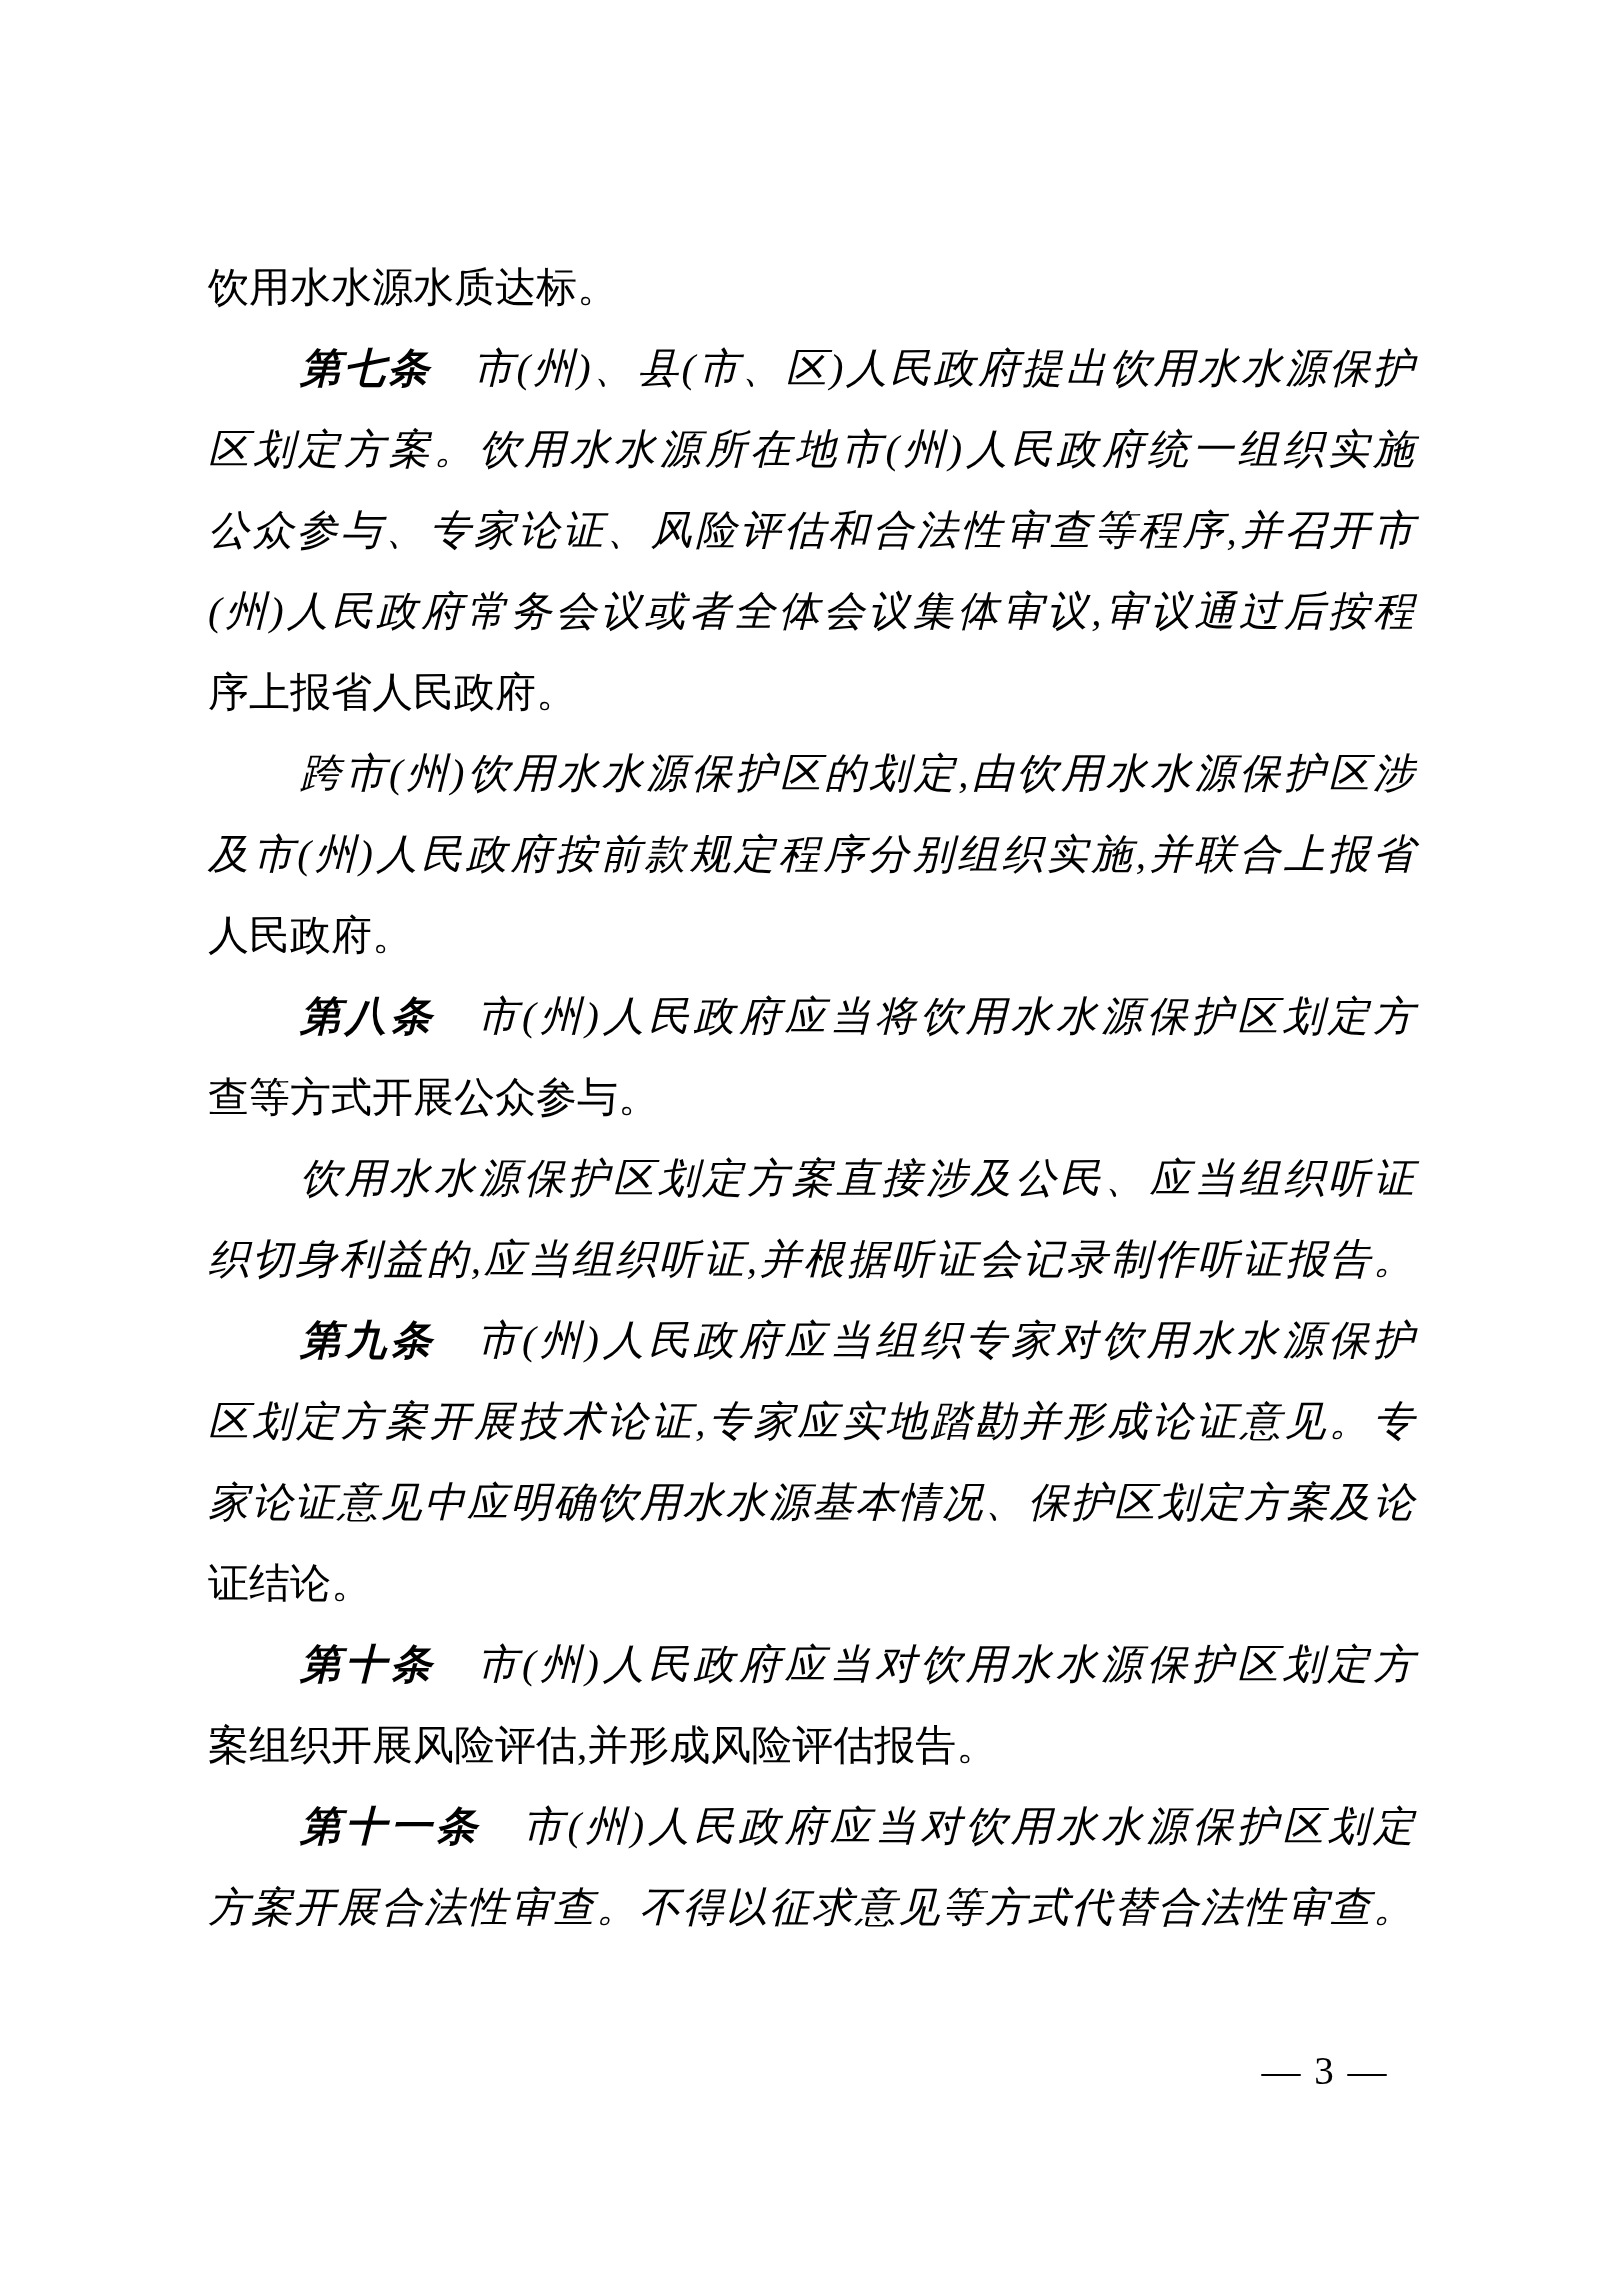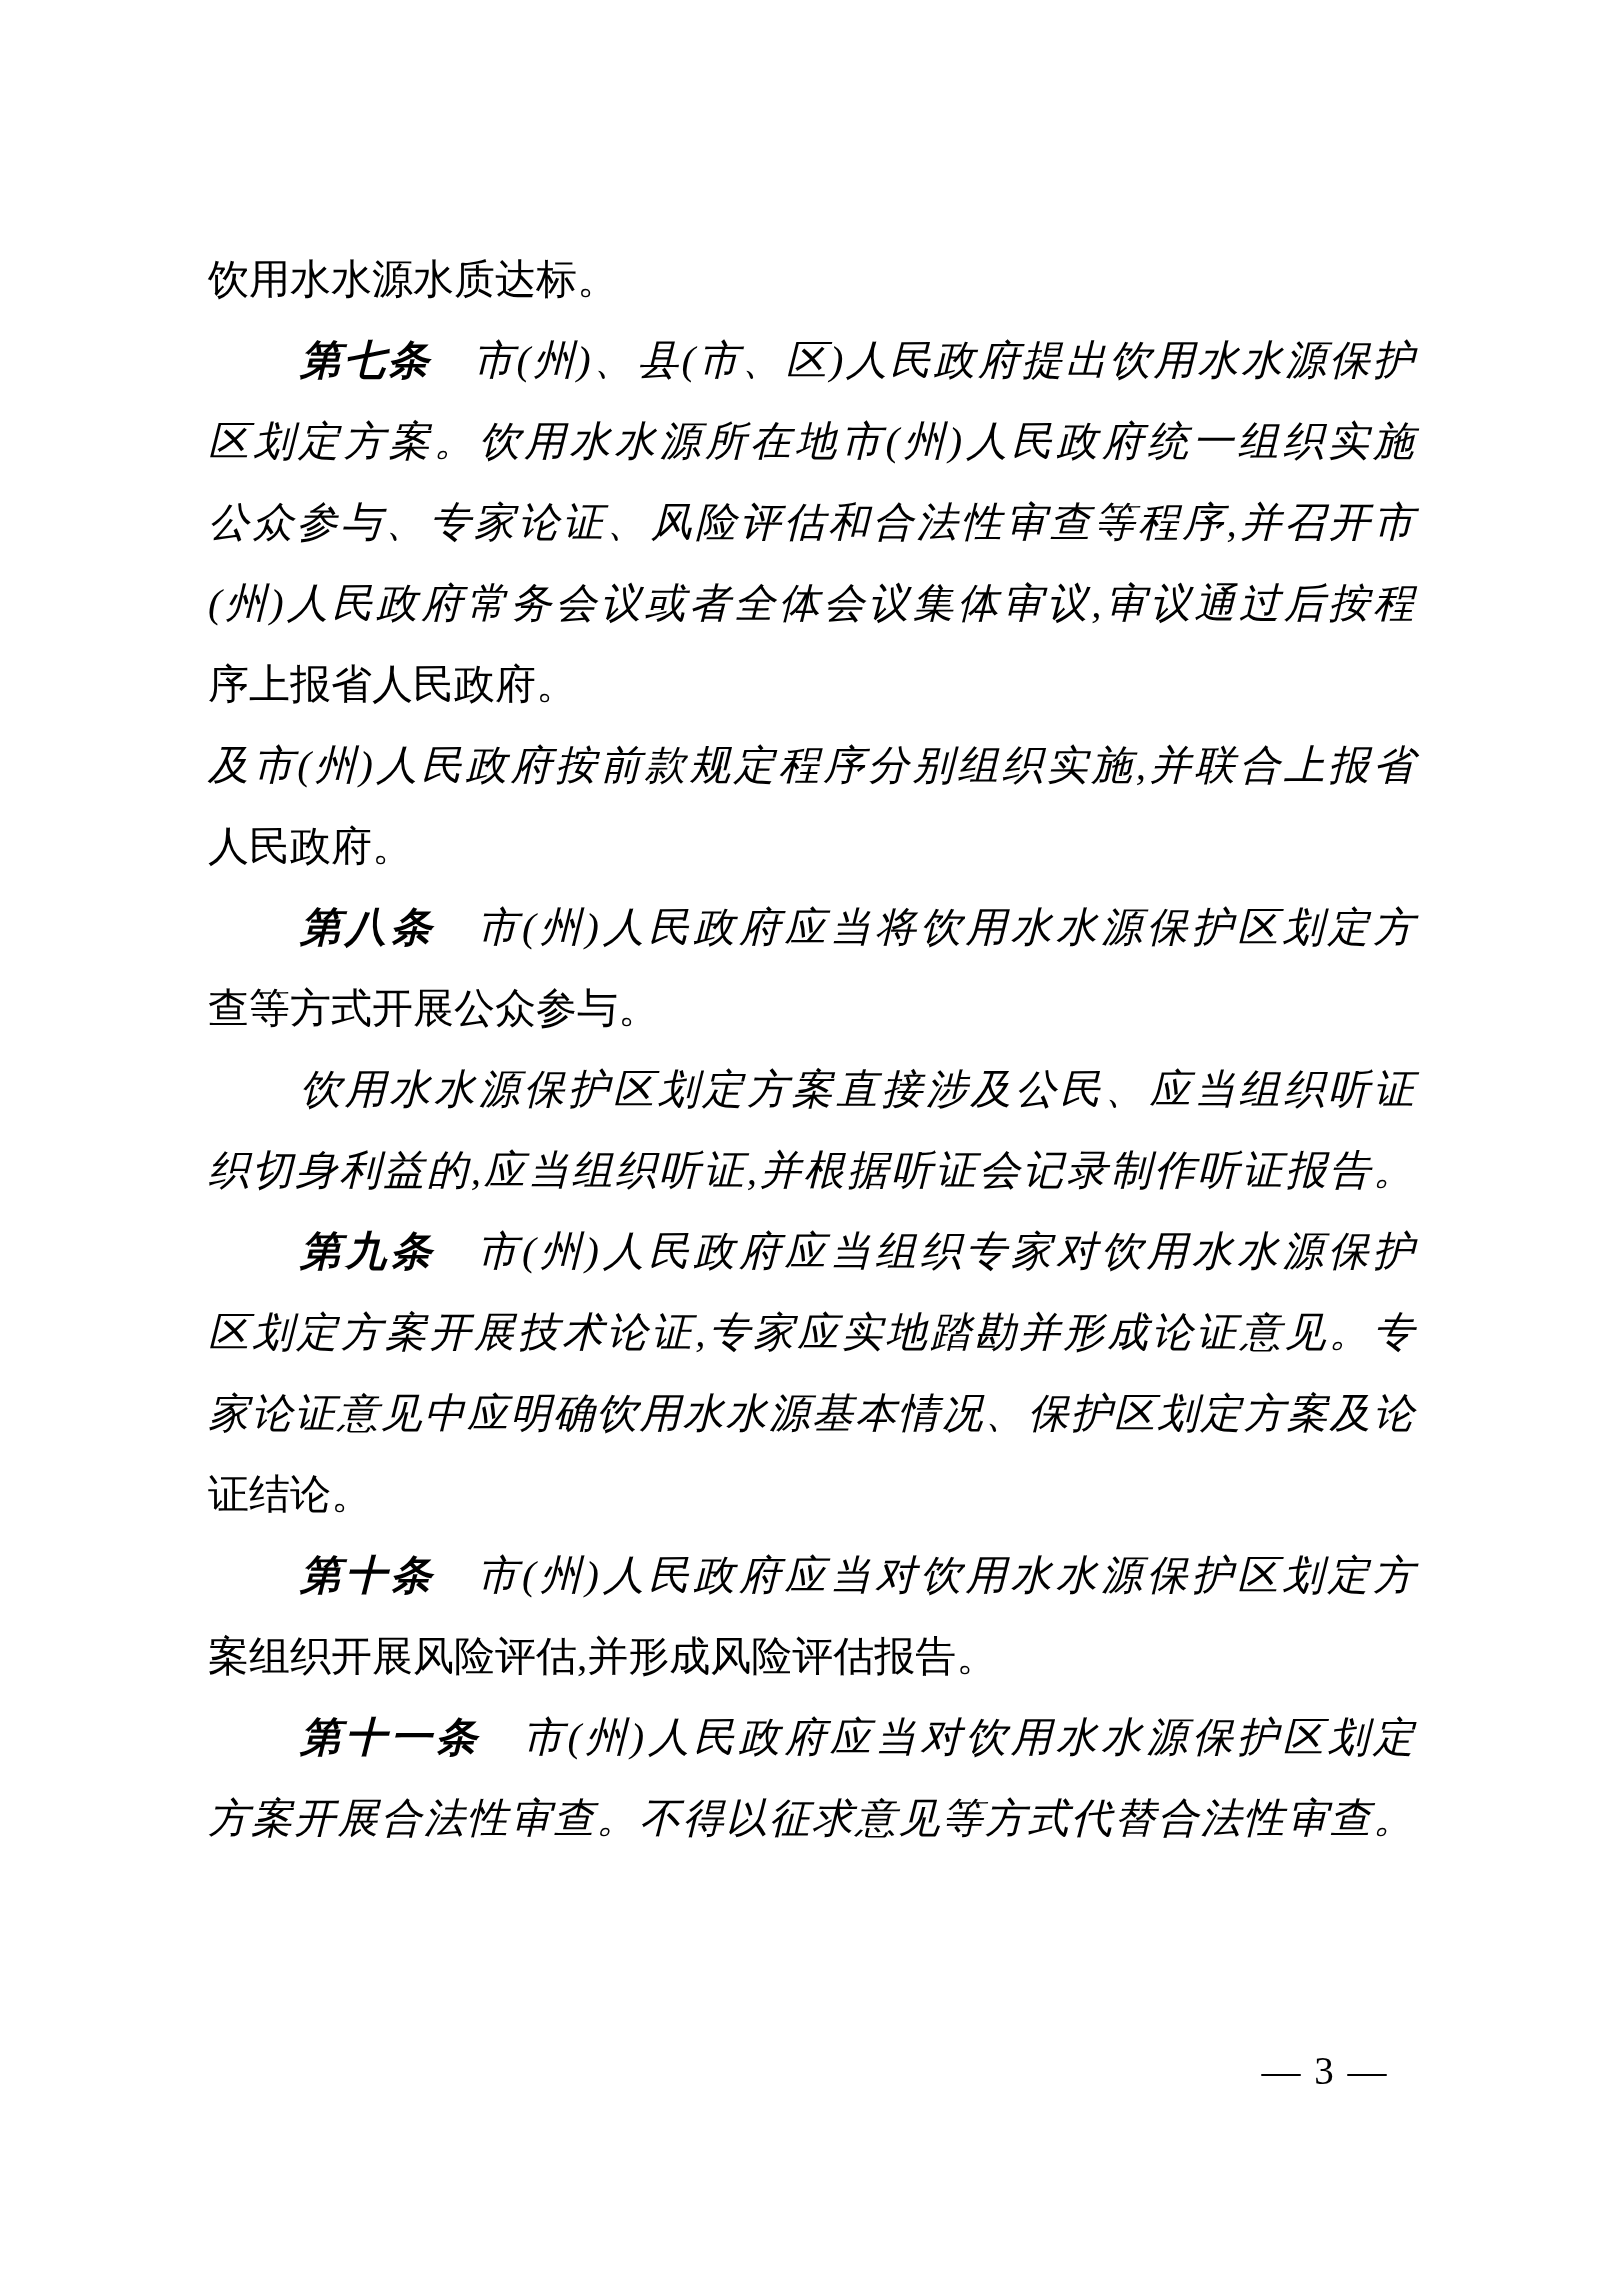--- a/index.html
+++ b/index.html
@@ -7,21 +7,21 @@
     position:relative;
     width:1621px;height:2293px;
     background:#ffffff;
     color:#000000;
     font-family:"Liberation Serif","DejaVu Serif",serif;
     overflow:hidden;
     margin:0 auto;
   }
   .body-text{
     position:absolute;
-    left:208px;top:239px;
+    left:208px;top:247px;
     width:1206px;
   }
   .line{
     margin:0;
     height:81px;
     line-height:81px;
     font-size:41px;
     letter-spacing:0;
   }
   .full{
@@ -64,20 +64,21 @@
     <p class="line full indent"><span class="head">第七条</span><span>市(州)、县(市、区)人民政府提出饮用水水源保护</span></p>
 
     <p class="line full"><span>区划定方案。饮用水水源所在地市(州)人民政府统一组织实施</span></p>
 
     <p class="line full"><span>公众参与、专家论证、风险评估和合法性审查等程序,并召开市</span></p>
 
     <p class="line full"><span>(州)人民政府常务会议或者全体会议集体审议,审议通过后按程</span></p>
 
     <p class="line short"><span>序上报省人民政府。</span></p>
 
+    <p class="line full indent"><span>跨市(州)饮用水水源保护区的划定,由饮用水水源保护区涉</span></p>
 
     <p class="line full"><span>及市(州)人民政府按前款规定程序分别组织实施,并联合上报省</span></p>
 
     <p class="line short"><span>人民政府。</span></p>
 
     <p class="line full indent"><span class="head">第八条</span><span>市(州)人民政府应当将饮用水水源保护区划定方</span></p>
 
 
     <p class="line short"><span>查等方式开展公众参与。</span></p>
 

